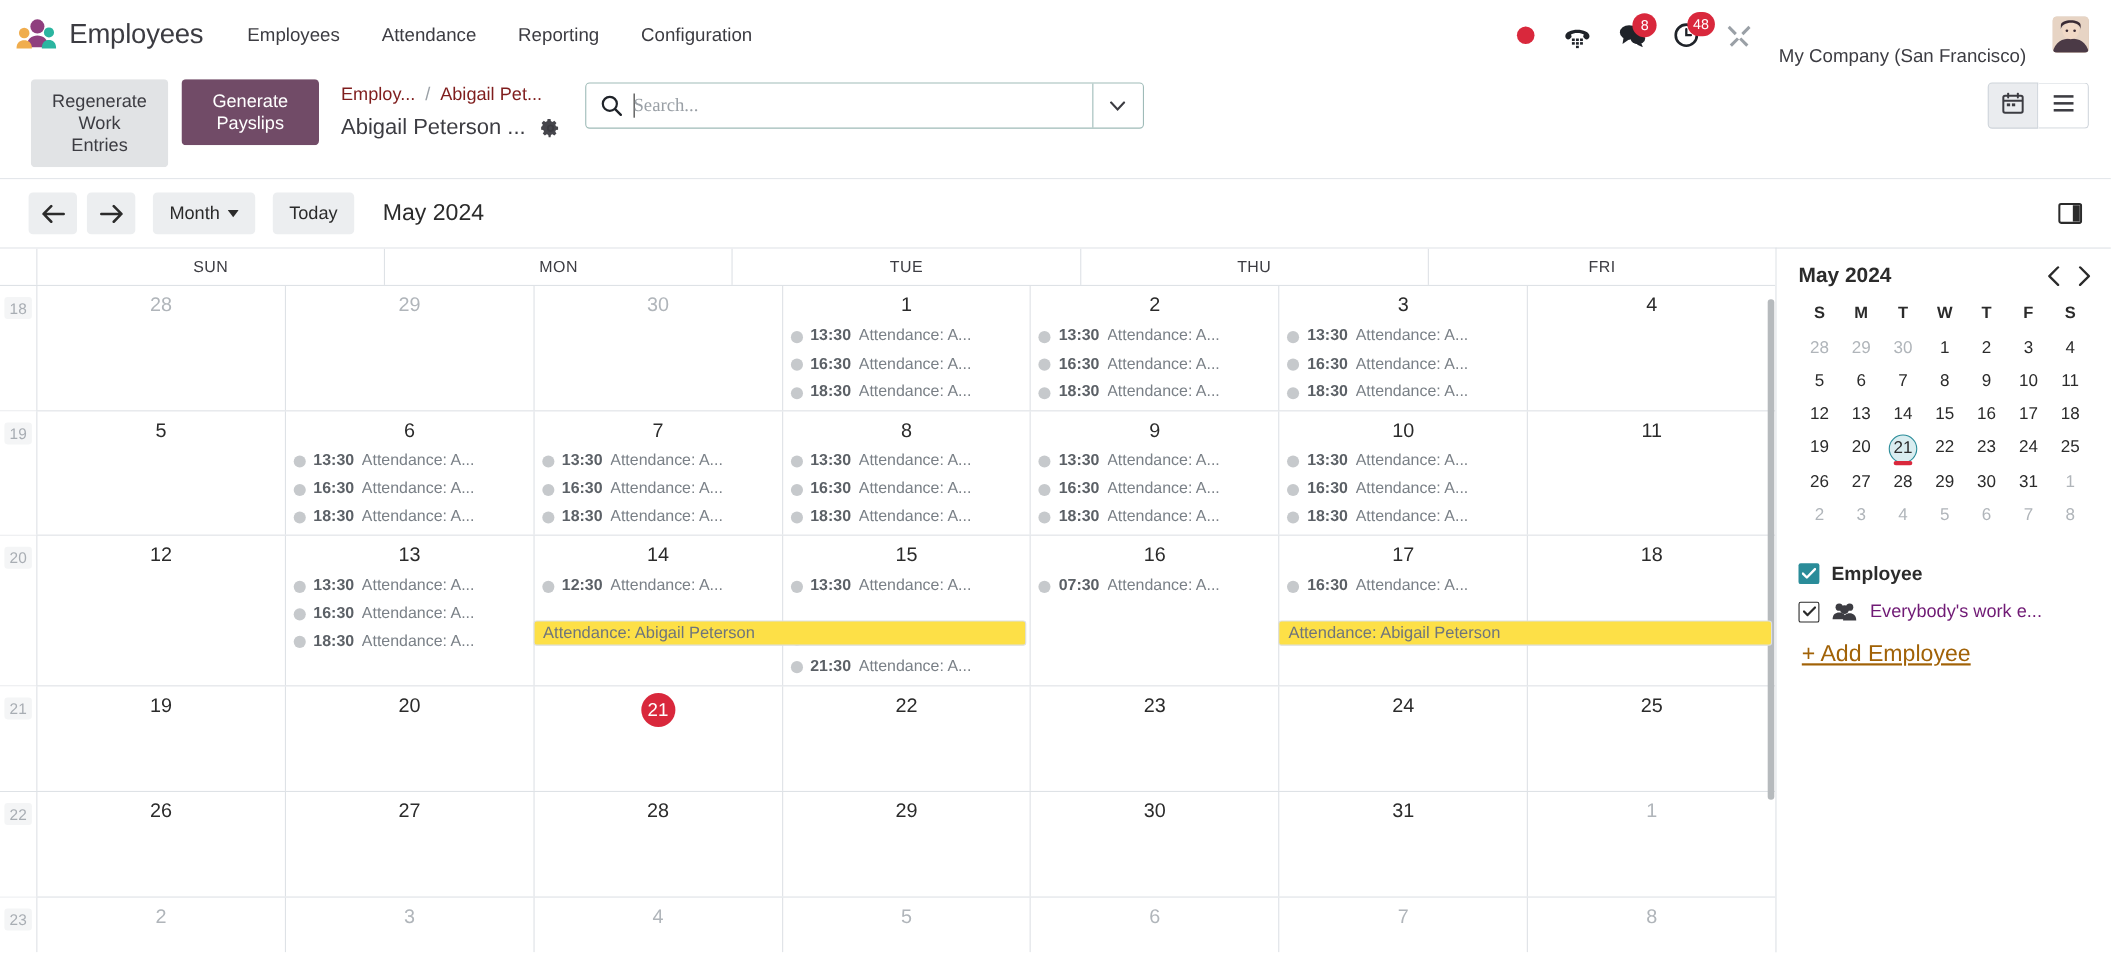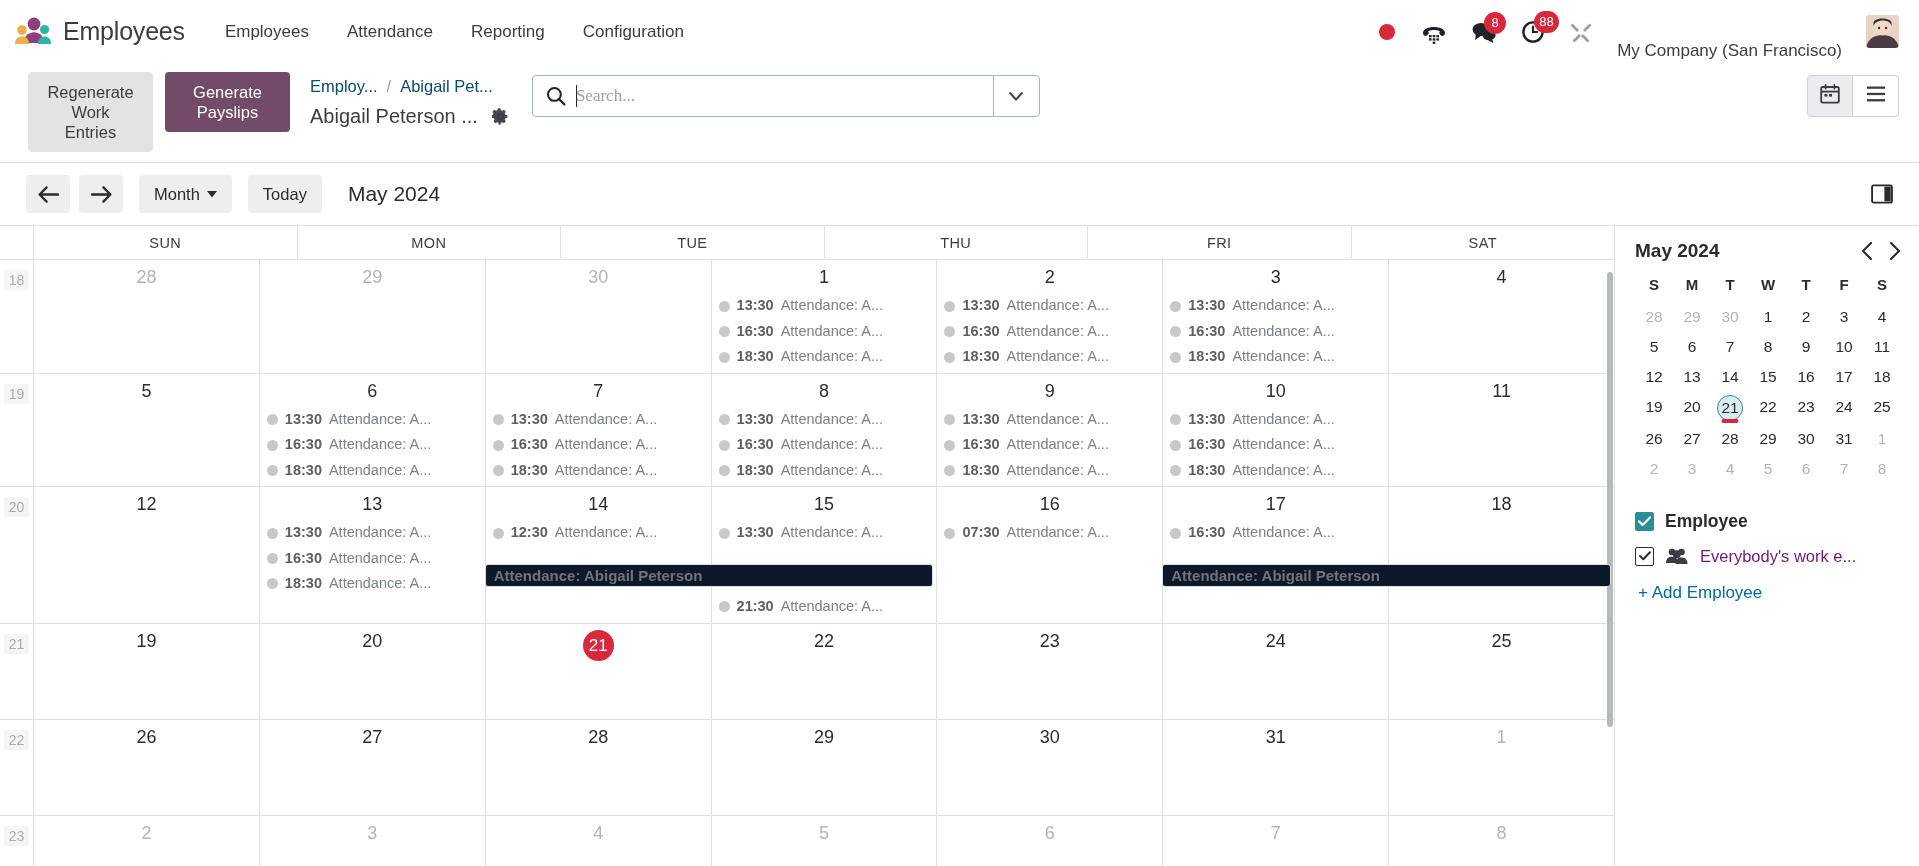--- a/index.html
+++ b/index.html
@@ -56,21 +56,21 @@
   .cp-btn {
     border-radius: 4px; font-size: 16.5px; line-height: 1.22;
     padding: 9px 17px; cursor: pointer; text-align: center;
     max-width: 125px; border: 1px solid transparent;
   }
   .cp-btn.secondary { background: #e1e3e5; color: #3c3c42; }
   .cp-btn.primary { background: #714b67; color: #ffffff; }
 
   .breadcrumb-area { margin-left: 20px; padding-top: 5px; }
   .breadcrumb { display: flex; align-items: center; gap: 9px; font-size: 16.5px; }
-  .bc-link { color: #0c4a6e; cursor: pointer; }
+  .bc-link { color: #7f1d1d; cursor: pointer; }
   .bc-sep { color: #9aa0a6; }
   .record-title-row { display: flex; align-items: center; gap: 13px; margin-top: 9px; }
   .record-title { font-size: 20px; color: #3c3c42; }
   .gear-btn { cursor: pointer; color: #3c3c42; display: flex; align-items: center; }
 
   .search-wrap {
     margin-left: 22px; margin-top: 3px;
     display: flex; align-items: stretch;
     width: 508px; height: 42px;
     border: 1px solid #9fbbb8; border-radius: 4px;
@@ -159,24 +159,24 @@
     padding: 1px 5px 1px 7px; font-size: 14.5px;
     color: #7a8087; white-space: nowrap; overflow: hidden;
     line-height: 1.62; cursor: pointer;
   }
   .evt .dot { width: 11px; height: 11px; border-radius: 50%; background: #c6c9cc; flex: 0 0 auto; }
   .evt .time { font-weight: bold; color: #5b6066; }
   .evt .etitle { overflow: hidden; text-overflow: ellipsis; }
   .evt-blank { height: 23px; }
   .evt-span {
     position: absolute; height: 23px;
-    background: #0f172a; border: 1px solid #dcdfe2; border-radius: 3px;
+    background: #fde047; border: 1px solid #dcdfe2; border-radius: 3px;
     font-size: 15px; color: #6f757b; padding: 1px 8px;
     white-space: nowrap; overflow: hidden; text-overflow: ellipsis;
-    cursor: pointer; line-height: 20px; z-index: 3; font-weight: bold;
+    cursor: pointer; line-height: 20px; z-index: 3;
   }
 
   .vscroll {
     position: absolute; right: 0; top: 46px; width: 8px; bottom: 36px;
     background: transparent;
   }
   .vscroll-thumb { width: 6px; background: #b6babd; border-radius: 4px; height: 455px; margin-left: 1px; }
 
   
   #side-panel {
@@ -224,21 +224,21 @@
   .cb-white {
     width: 19px; height: 19px; background: #fff; border: 1.5px solid #2b2b2b;
     border-radius: 2px; display: flex; align-items: center; justify-content: center; cursor: pointer;
   }
   .filter-avatar { width: 24px; height: 20px; display: flex; align-items: center; color: #3c3c42; }
   .filter-label {
     font-size: 16.5px; color: #701a75; white-space: nowrap;
     overflow: hidden; text-overflow: ellipsis; max-width: 178px;
   }
   .add-employee {
-    font-size: 17px; color: #0369a1; cursor: pointer; padding: 5px 0 0 3px;
+    font-size: 21px; color: #a16207; cursor: pointer; padding: 5px 0 0 3px; text-decoration: underline;
   }
 </style>
 </head>
 <body>
 
 <div id="navbar">
   <div class="brand-wrap">
     <span class="brand-logo">
       <svg width="38" height="30" viewBox="0 0 38 30">
         <circle cx="20" cy="7" r="6.4" fill="#8f3f7e"></circle>
@@ -286,21 +286,21 @@
         <ellipse cx="18" cy="14" rx="6.6" ry="5.2" fill="#1f2329"></ellipse>
         <path d="M21 18 L22.5 22 L17 19.5 Z" fill="#1f2329"></path>
       </svg>
       <span class="badge">8</span>
     </div>
     <div class="sys-icon">
       <svg width="24" height="24" viewBox="0 0 24 24">
         <circle cx="12" cy="12" r="9.6" fill="none" stroke="#1f2329" stroke-width="2.4"></circle>
         <path d="M12 6.5 L12 12 L16.2 12" fill="none" stroke="#1f2329" stroke-width="2.1" stroke-linecap="round"></path>
       </svg>
-      <span class="badge">88</span>
+      <span class="badge">48</span>
     </div>
     <div class="sys-icon">
       <svg width="24" height="24" viewBox="0 0 24 24">
         <path d="M3.5 3.5 L10 10 L8 12 L1.6 5.5 Z" fill="#9aa0a6"></path>
         <path d="M20.5 3.5 L14 10 L16 12 L22.4 5.5 Z" fill="#9aa0a6"></path>
         <path d="M3.5 20.5 L10 14 L12 16 L5.5 22.4 Z" fill="#9aa0a6"></path>
         <path d="M20.5 20.5 L14 14 L12 16 L18.5 22.4 Z" fill="#9aa0a6"></path>
       </svg>
     </div>
     <div class="company-name">My Company (San Francisco)</div>
@@ -415,21 +415,20 @@
 <div id="cal-body">
 
   <div id="cal-main">
     <div class="dow-row">
       <div class="wk-col"></div>
       <div class="dow-cell">SUN</div>
       <div class="dow-cell">MON</div>
       <div class="dow-cell">TUE</div>
       <div class="dow-cell">THU</div>
       <div class="dow-cell">FRI</div>
-      <div class="dow-cell">SAT</div>
     </div>
 
     <div class="weeks-scroll">
       <div id="weeks-container">
           <div class="week-row">
             <div class="week-num"><span>18</span></div>
             <div class="day-cell other-month">
               <div class="daynum">28</div>
             </div>
             <div class="day-cell other-month">

